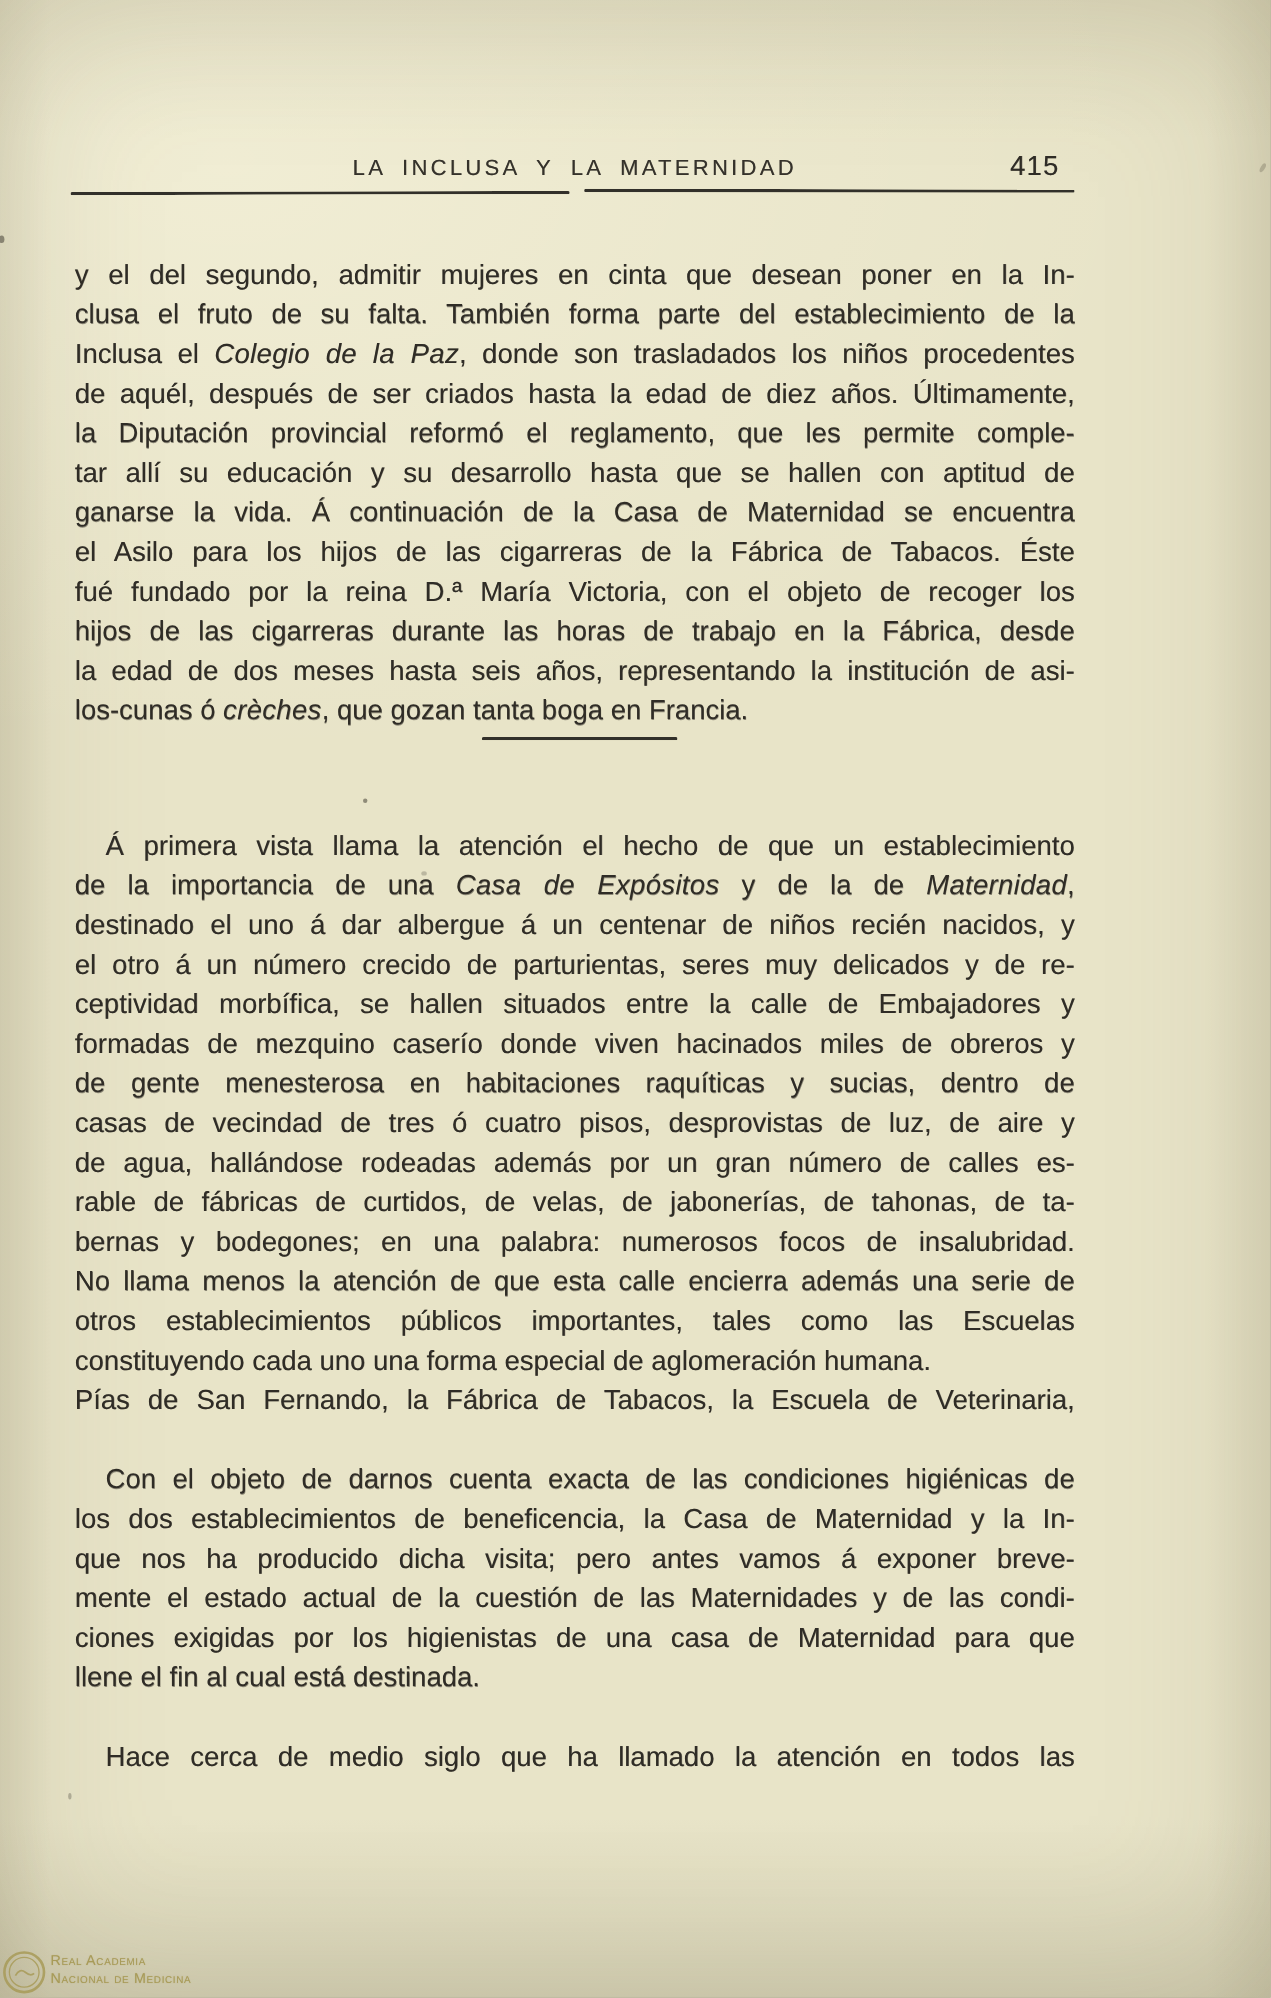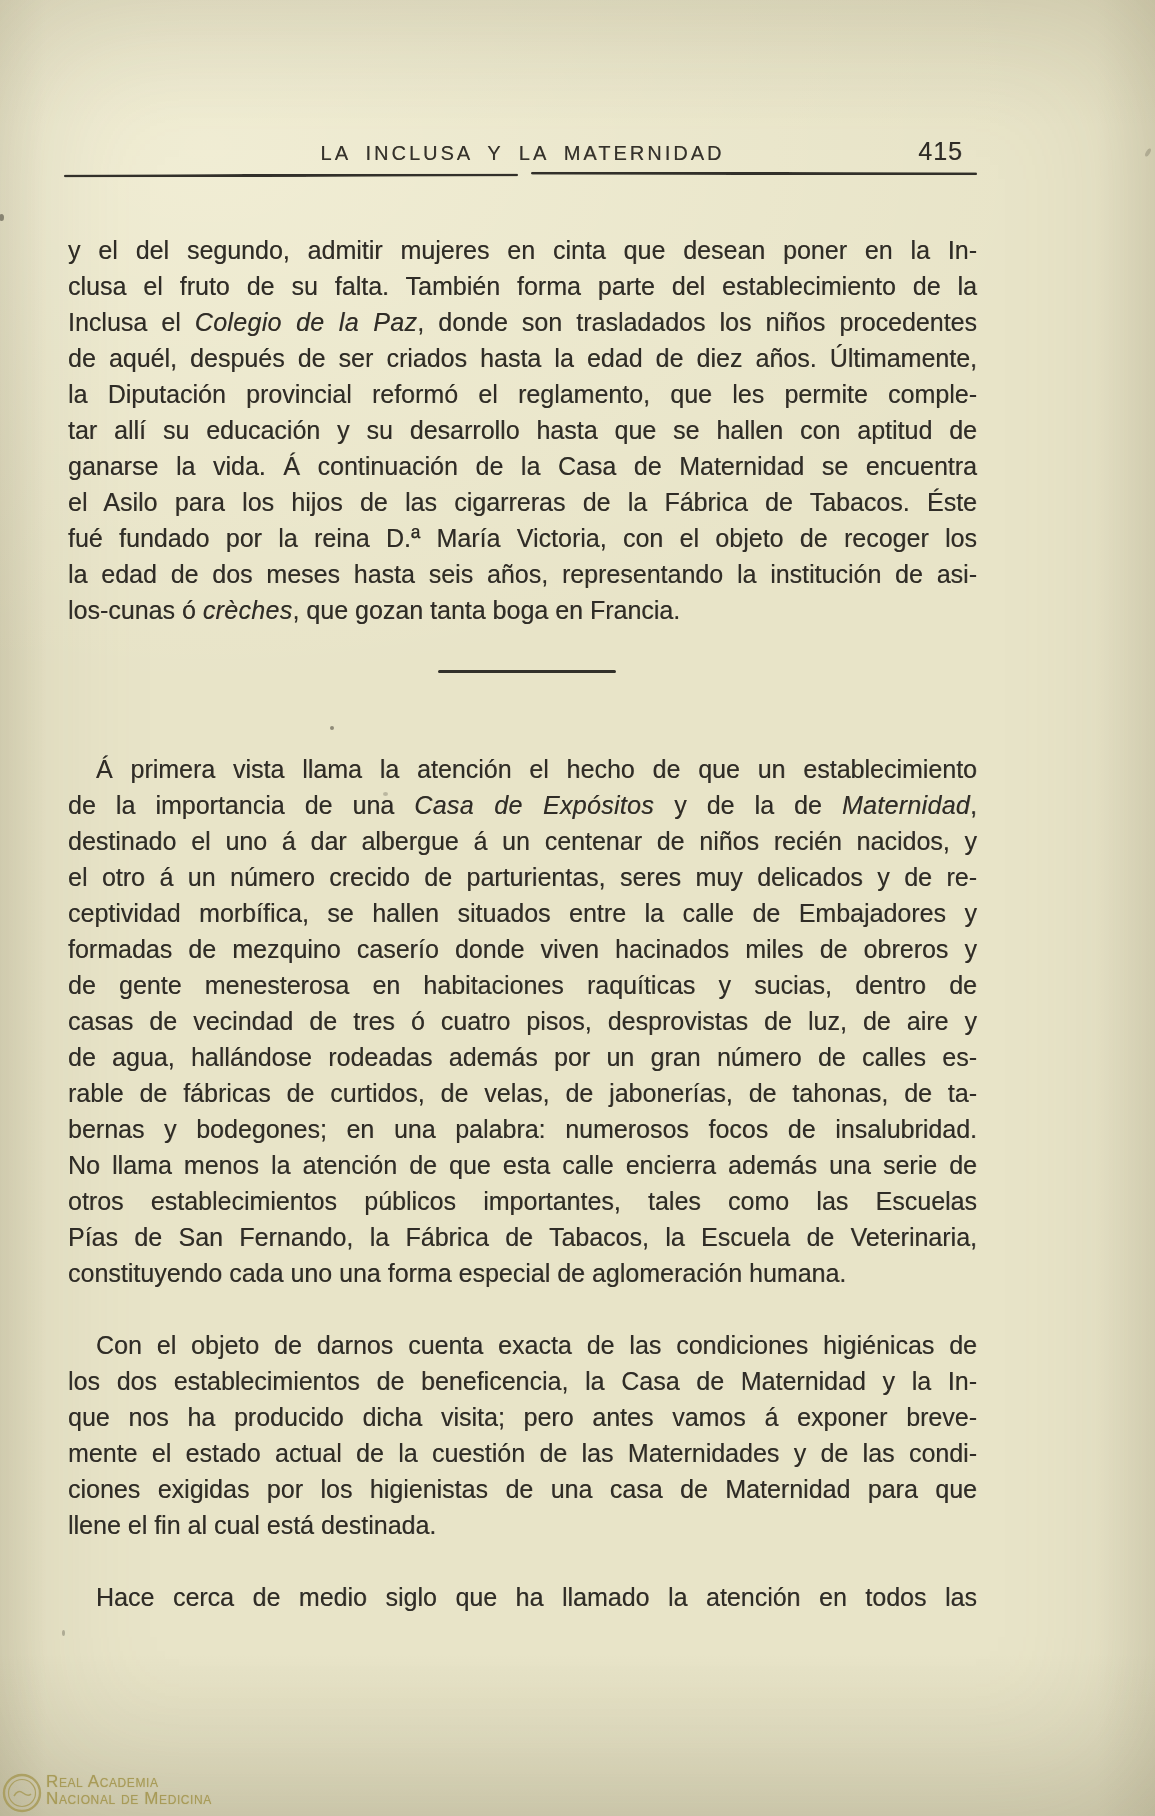--- a/index.html
+++ b/index.html
@@ -73,21 +73,21 @@
   .speck-3 { left:383px; top:792px;  width:5px; height:4px; opacity:0.5; }
   .speck-4 { left:62px;  top:1630px; width:3px; height:6px; opacity:0.6; }
   .speck-5 { left:1146px;top:148px;  width:4px; height:9px; opacity:0.45; transform:rotate(30deg); }
 
   
   .watermark { position:absolute; left:2px; top:1772px; width:460px; height:44px; color:#a89b58; }
   .wm-seal { position:absolute; left:0; top:0; opacity:0.85; }
   .wm-text {
     position:absolute; left:44px; top:1px;
     font-variant:small-caps;
-    font-size:17px; line-height:17px;
+    font-size:13px; line-height:17px;
     letter-spacing:0.6px;
     color:#a89b58;
     text-shadow:0 0 1px rgba(168,155,88,0.6);
   }
 </style>
 </head>
 <body>
 
 <div class="page">
 
@@ -102,20 +102,21 @@
   <div class="para para-a">
       <div class="tline">y el del segundo, admitir mujeres en cinta que desean poner en la In-</div>
       <div class="tline">clusa el fruto de su falta. También forma parte del establecimiento de la</div>
       <div class="tline">Inclusa el <i>Colegio de la Paz</i>, donde son trasladados los niños procedentes</div>
       <div class="tline">de aquél, después de ser criados hasta la edad de diez años. Últimamente,</div>
       <div class="tline">la Diputación provincial reformó el reglamento, que les permite comple-</div>
       <div class="tline">tar allí su educación y su desarrollo hasta que se hallen con aptitud de</div>
       <div class="tline">ganarse la vida. Á continuación de la Casa de Maternidad se encuentra</div>
       <div class="tline">el Asilo para los hijos de las cigarreras de la Fábrica de Tabacos. Éste</div>
       <div class="tline">fué fundado por la reina D.ª María Victoria, con el objeto de recoger los</div>
+      <div class="tline">hijos de las cigarreras durante las horas de trabajo en la Fábrica, desde</div>
       <div class="tline">la edad de dos meses hasta seis años, representando la institución de asi-</div>
       <div class="tline no-just">los-cunas ó <i>crèches</i>, que gozan tanta boga en Francia.</div>
     </div>
 
   <div class="section-divider"></div>
 
   <div class="body-block">
     <div class="para">
         <div class="tline indent">Á primera vista llama la atención el hecho de que un establecimiento</div>
         <div class="tline">de la importancia de una <i>Casa de Expósitos</i> y de la de <i>Maternidad</i>,</div>
@@ -123,22 +124,22 @@
         <div class="tline">el otro á un número crecido de parturientas, seres muy delicados y de re-</div>
         <div class="tline">ceptividad morbífica, se hallen situados entre la calle de Embajadores y</div>
         <div class="tline">formadas de mezquino caserío donde viven hacinados miles de obreros y</div>
         <div class="tline">de gente menesterosa en habitaciones raquíticas y sucias, dentro de</div>
         <div class="tline">casas de vecindad de tres ó cuatro pisos, desprovistas de luz, de aire y</div>
         <div class="tline">de agua, hallándose rodeadas además por un gran número de calles es-</div>
         <div class="tline">rable de fábricas de curtidos, de velas, de jabonerías, de tahonas, de ta-</div>
         <div class="tline">bernas y bodegones; en una palabra: numerosos focos de insalubridad.</div>
         <div class="tline">No llama menos la atención de que esta calle encierra además una serie de</div>
         <div class="tline">otros establecimientos públicos importantes, tales como las Escuelas</div>
+        <div class="tline no-just">constituyendo cada uno una forma especial de aglomeración humana.</div>
         <div class="tline">Pías de San Fernando, la Fábrica de Tabacos, la Escuela de Veterinaria,</div>
-        <div class="tline no-just">constituyendo cada uno una forma especial de aglomeración humana.</div>
       </div>
     <div class="para">
         <div class="tline indent">Con el objeto de darnos cuenta exacta de las condiciones higiénicas de</div>
         <div class="tline">los dos establecimientos de beneficencia, la Casa de Maternidad y la In-</div>
         <div class="tline">que nos ha producido dicha visita; pero antes vamos á exponer breve-</div>
         <div class="tline">mente el estado actual de la cuestión de las Maternidades y de las condi-</div>
         <div class="tline">ciones exigidas por los higienistas de una casa de Maternidad para que</div>
         <div class="tline no-just">llene el fin al cual está destinada.</div>
       </div>
     <div class="para">

